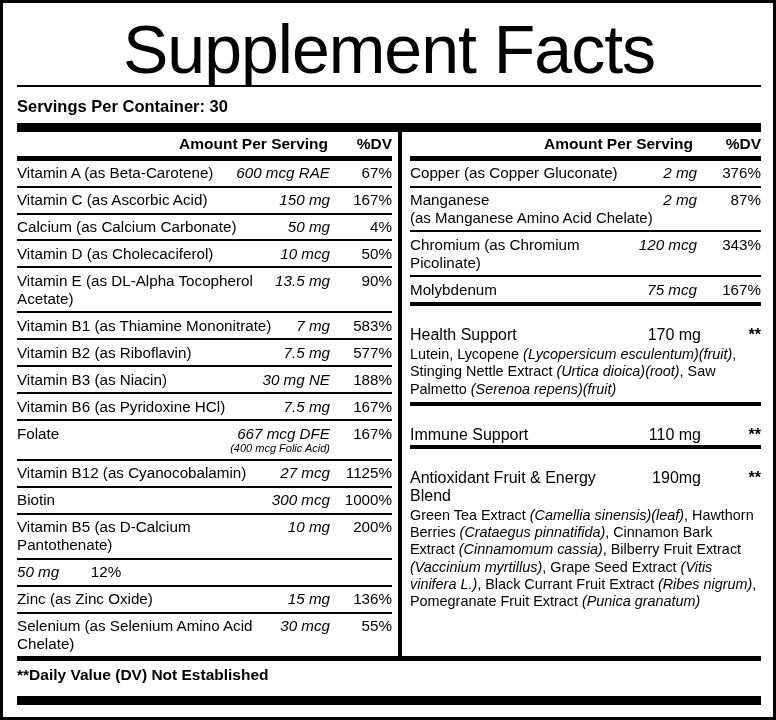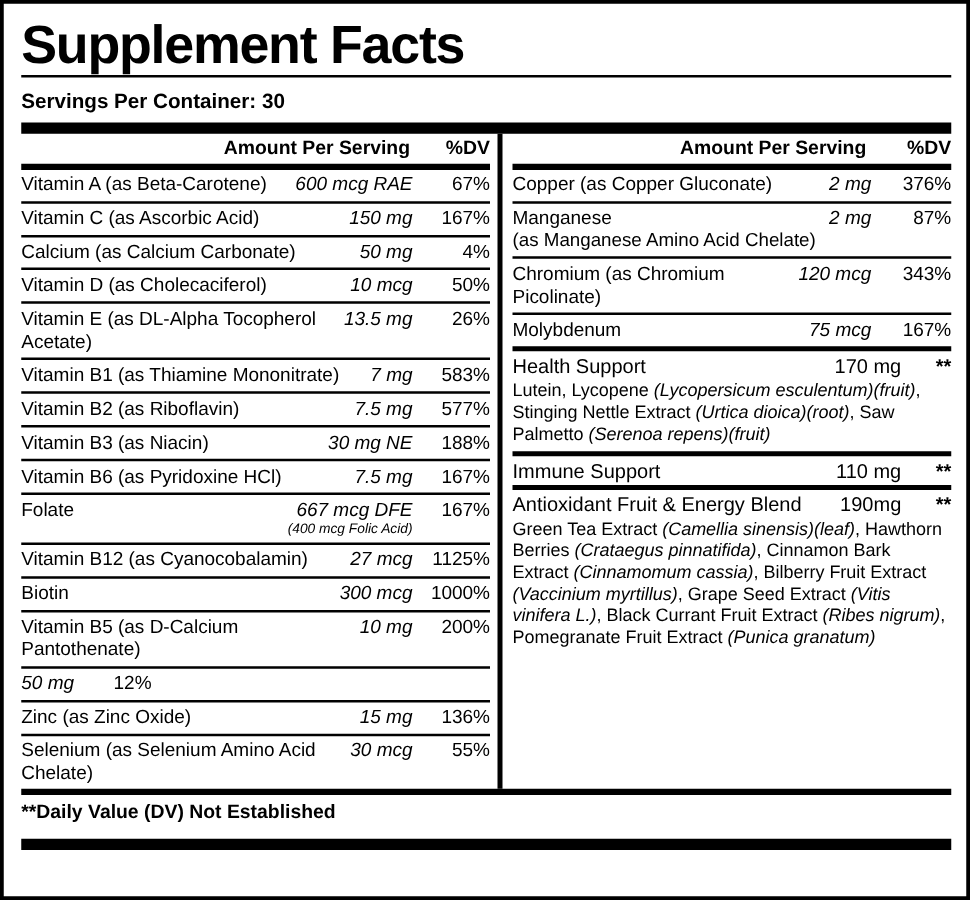--- a/index.html
+++ b/index.html
@@ -21,24 +21,25 @@
     overflow: hidden;
   }
   .inner {
     position: absolute;
     left: 14px;
     top: 8px;
     width: 744px;
     height: 698px;
   }
   .title {
-    font-size: 43px;
-    font-weight: bold;
+    font-size: 68px;
+    font-weight: normal;
     letter-spacing: -1px;
     line-height: 1;
+    text-align: center;
     margin: 4px 0 2px 0;
     white-space: nowrap;
   }
   .serving {
     font-size: 16.5px;
     font-weight: bold;
     line-height: 1.25;
     margin-top: 9px;
   }
   .rule-thick {
@@ -105,22 +106,23 @@
   .amt-under {
     display: block;
     text-align: center;
     font-size: 11px;
     white-space: nowrap;
   }
   .blend-head {
     display: flex;
     align-items: baseline;
     font-size: 16px;
-    padding: 4px 0 1px 0;
+    padding: 20px 0 1px 0;
     border-top: 4px solid #000;
+    gap: 20px;
   }
   .blend-head .nm { flex: 1; }
   .blend-head .amt { padding-right: 8px; white-space: nowrap; }
   .blend-head .dv { width: 32px; text-align: right; font-weight: bold; }
   .blend-body {
     font-size: 14.4px;
     line-height: 1.2;
     padding: 1px 0 4px 0;
   }
   .blend-body i { font-style: italic; }
@@ -174,21 +176,21 @@
               <div class="dv">4%</div>
             </div>
             <div class="row">
               <div class="nm">Vitamin D (as Cholecaciferol)</div>
               <div class="amt">10 mcg</div>
               <div class="dv">50%</div>
             </div>
             <div class="row">
               <div class="nm">Vitamin E (as DL-Alpha Tocopherol Acetate)</div>
               <div class="amt">13.5 mg</div>
-              <div class="dv">26%</div>
+              <div class="dv">90%</div>
             </div>
             <div class="row">
               <div class="nm">Vitamin B1 (as Thiamine Mononitrate)</div>
               <div class="amt">7 mg</div>
               <div class="dv">583%</div>
             </div>
             <div class="row">
               <div class="nm">Vitamin B2 (as Riboflavin)</div>
               <div class="amt">7.5 mg</div>
               <div class="dv">577%</div>

